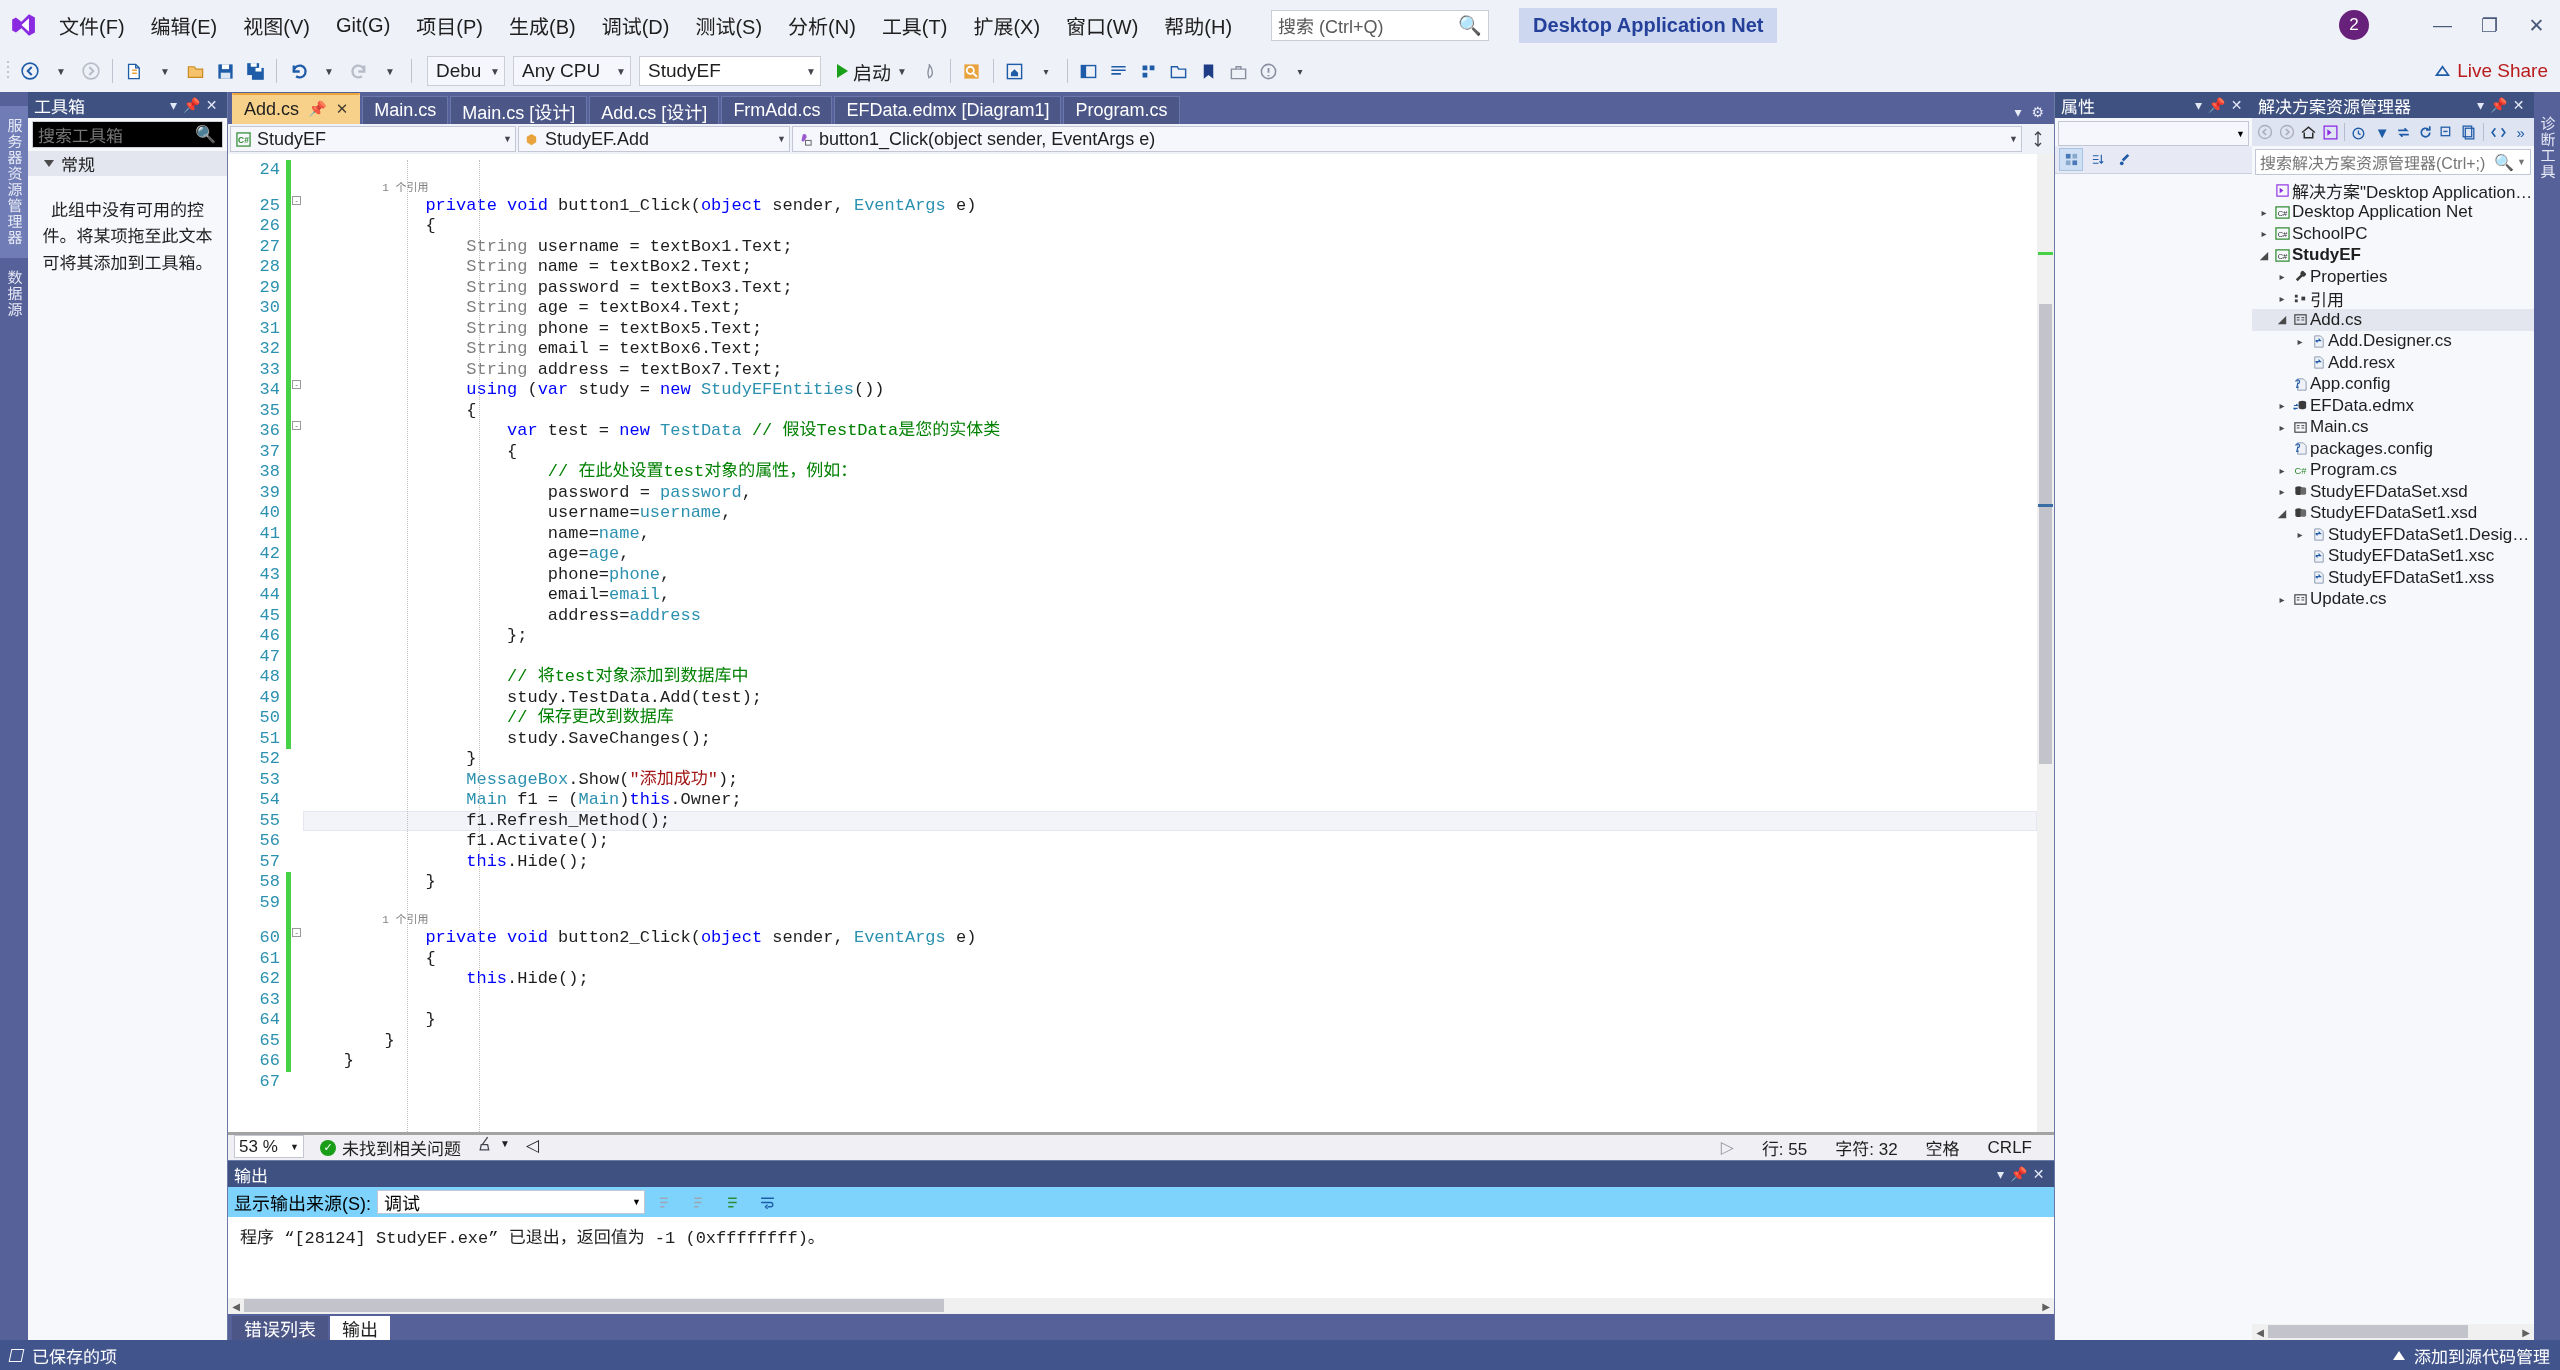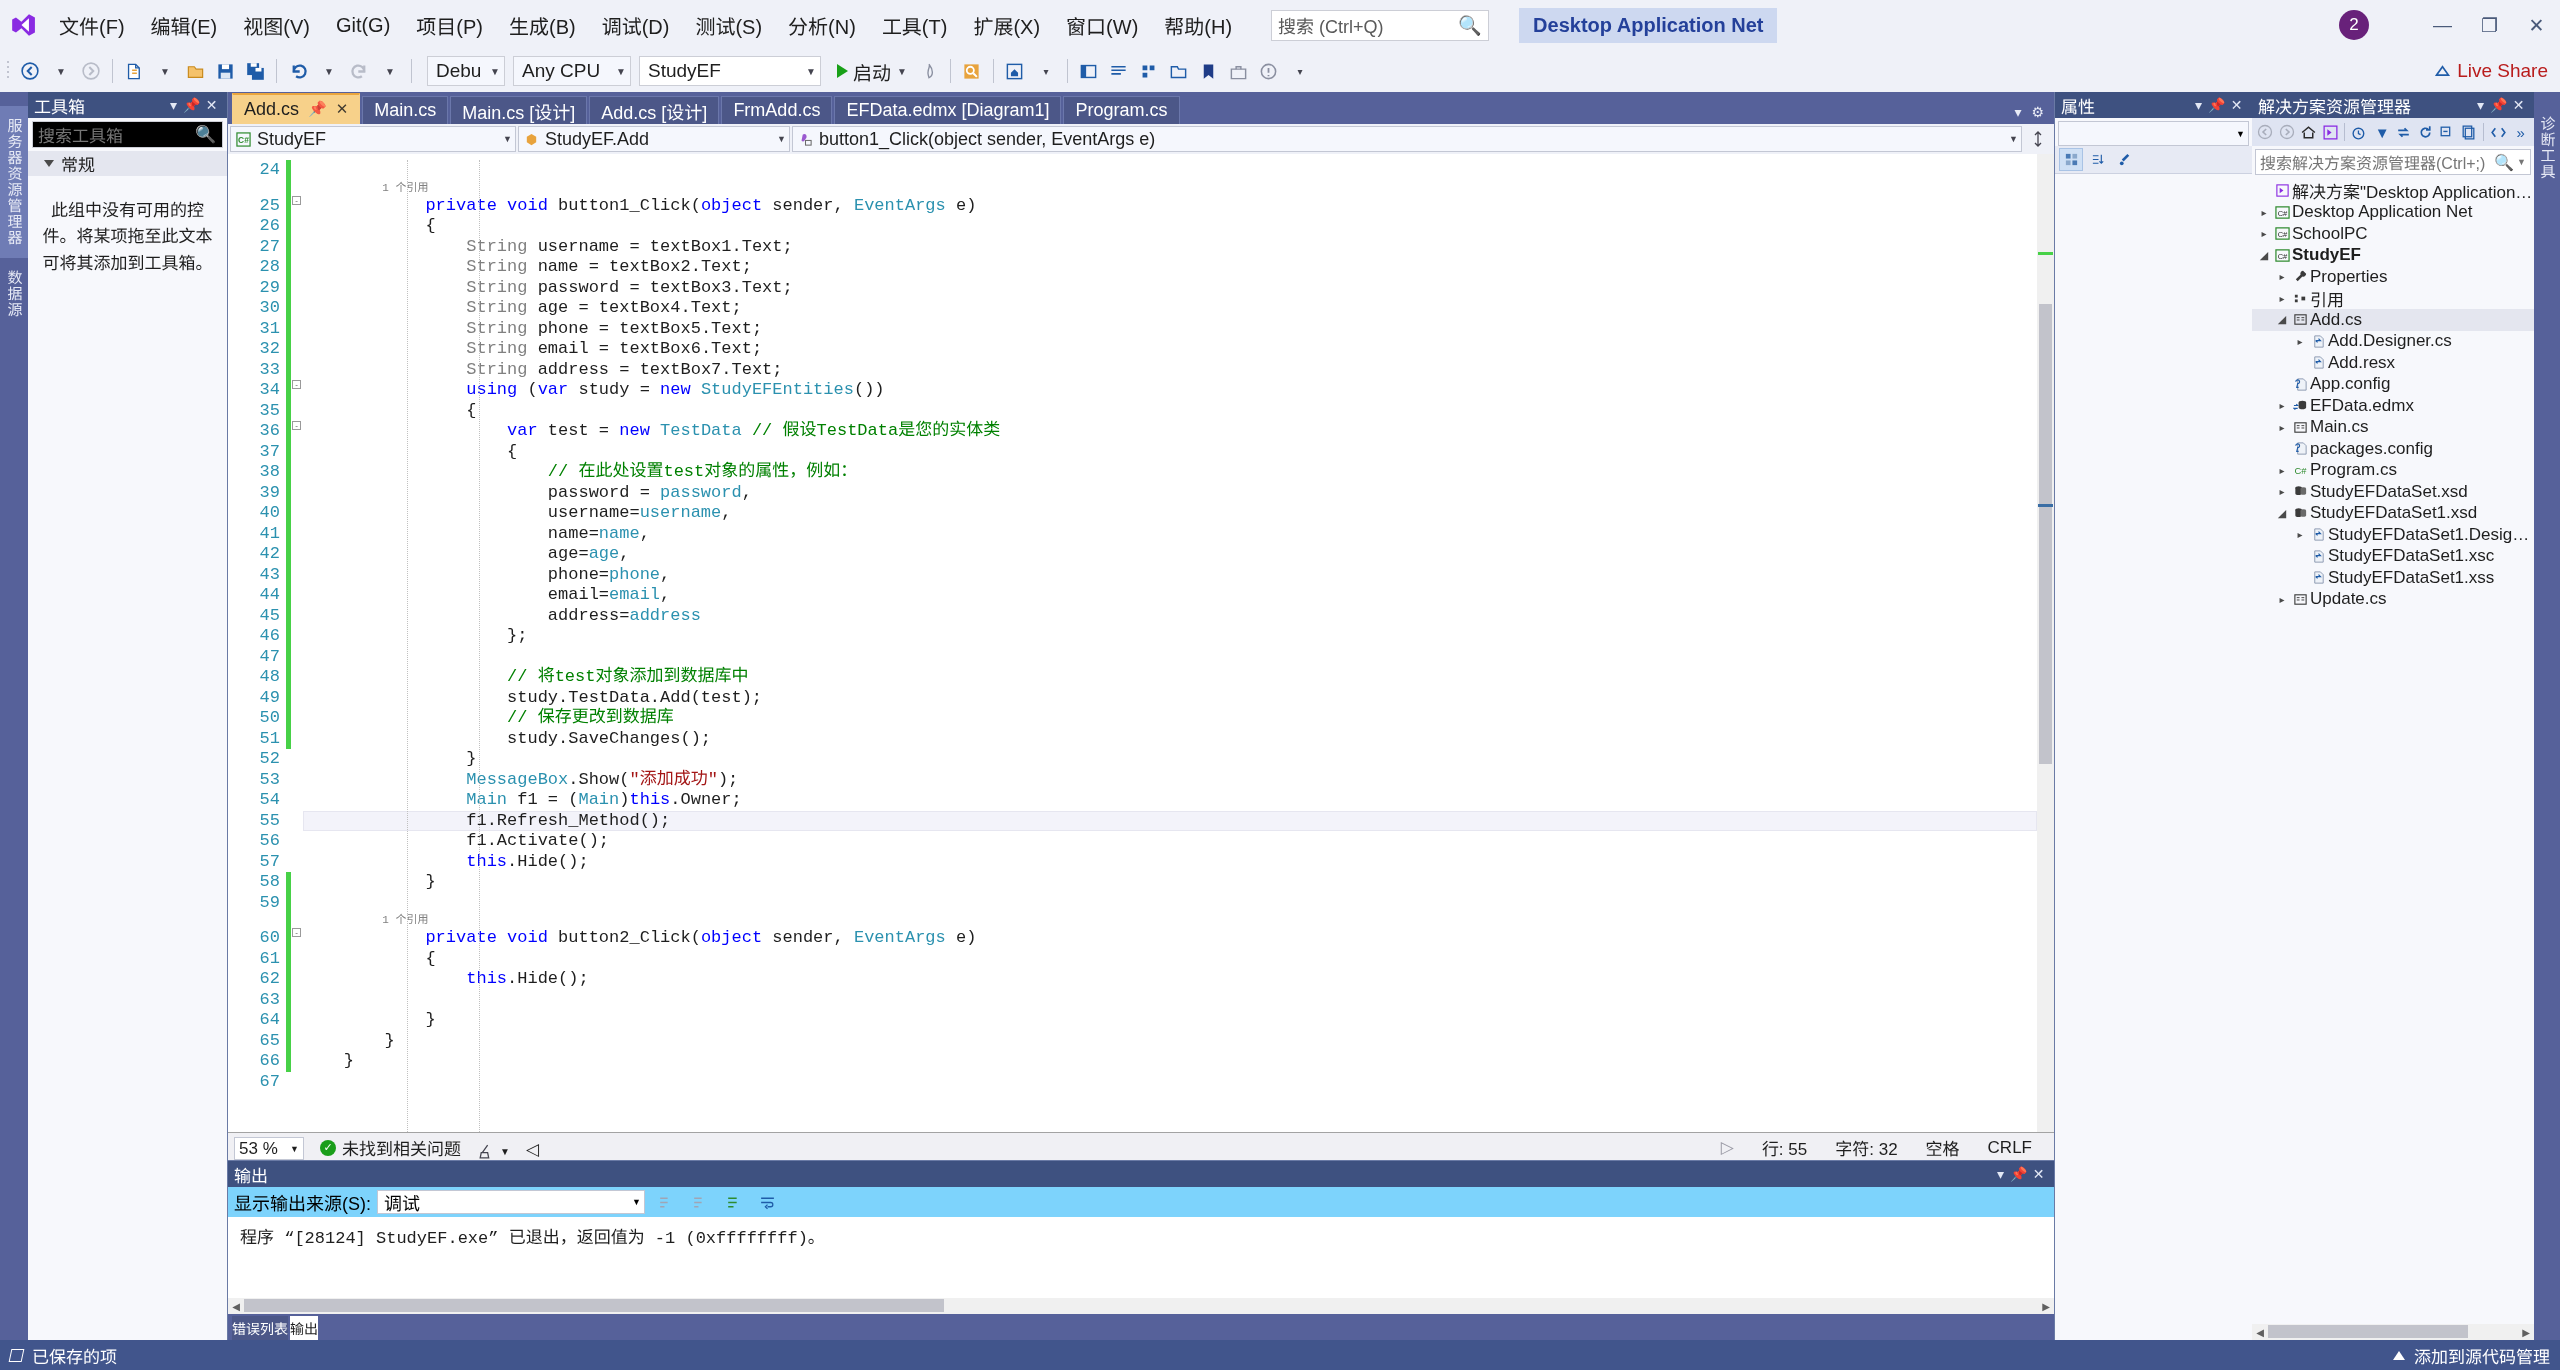--- a/index.html
+++ b/index.html
@@ -221,23 +221,23 @@
   }
   .vscroll {
     width: 17px; flex: 0 0 17px; background: #f0f0f0; position: relative;
   }
   .vthumb {
     position: absolute; left: 2px; width: 13px; background: #c2c3cb;
   }
   .vmark { position: absolute; left: 1px; width: 15px; height: 3px; }
 
   .editstatus {
-    height: 28px; background: #f0f0f4; display: flex; align-items: flex-end;
+    height: 28px; background: #f0f0f4; display: flex; align-items: flex-start;
     font-size: 17px; color: #1e1e1e; flex: 0 0 28px;
-    border-top: 1px solid #a3a3a3;
+    border-top: 3px solid #a3a3a3;
   }
   .zoomsel {
     width: 70px; height: 23px; margin-left: 6px; border: 1px solid #c3c7d4;
     background: #fff; display: flex; align-items: center; padding: 0 4px;
     font-size: 17px;
   }
   .zoomsel .lbl { flex: 1; }
   .zoomsel .car { font-size: 9px; }
   .es-item { display: flex; align-items: center; gap: 6px; margin-left: 16px; }
   .ok-circle {
@@ -272,22 +272,22 @@
     flex: 0 0 16px;
   }
   .hs-arrow { width: 16px; text-align: center; font-size: 10px; color: #606060; }
   .hs-track { flex: 1; height: 16px; position: relative; }
   .hs-thumb { position: absolute; top: 1px; height: 13px; background: #c2c3cb; }
   .bottomtabs {
     height: 26px; background: #56619a; display: flex; align-items: flex-end;
     padding-left: 4px; flex: 0 0 26px;
   }
   .btab {
-    height: 24px; padding: 0 0; display: flex; align-items: center;
-    font-size: 14px; background: #4c5788; color: #fff; margin-right: 2px;
+    height: 24px; padding: 0 12px; display: flex; align-items: center;
+    font-size: 18px; background: #4c5788; color: #fff; margin-right: 2px;
   }
   .btab.active { background: #fff; color: #1e1e1e; }
 
   
   .props {
     width: 198px; flex: 0 0 198px; background: #f7f8fc;
     display: flex; flex-direction: column; border-left: 1px solid #6a7aa5;
   }
   .prop-combo {
     height: 25px; margin: 3px 3px 0; background: #f5f7fd;

